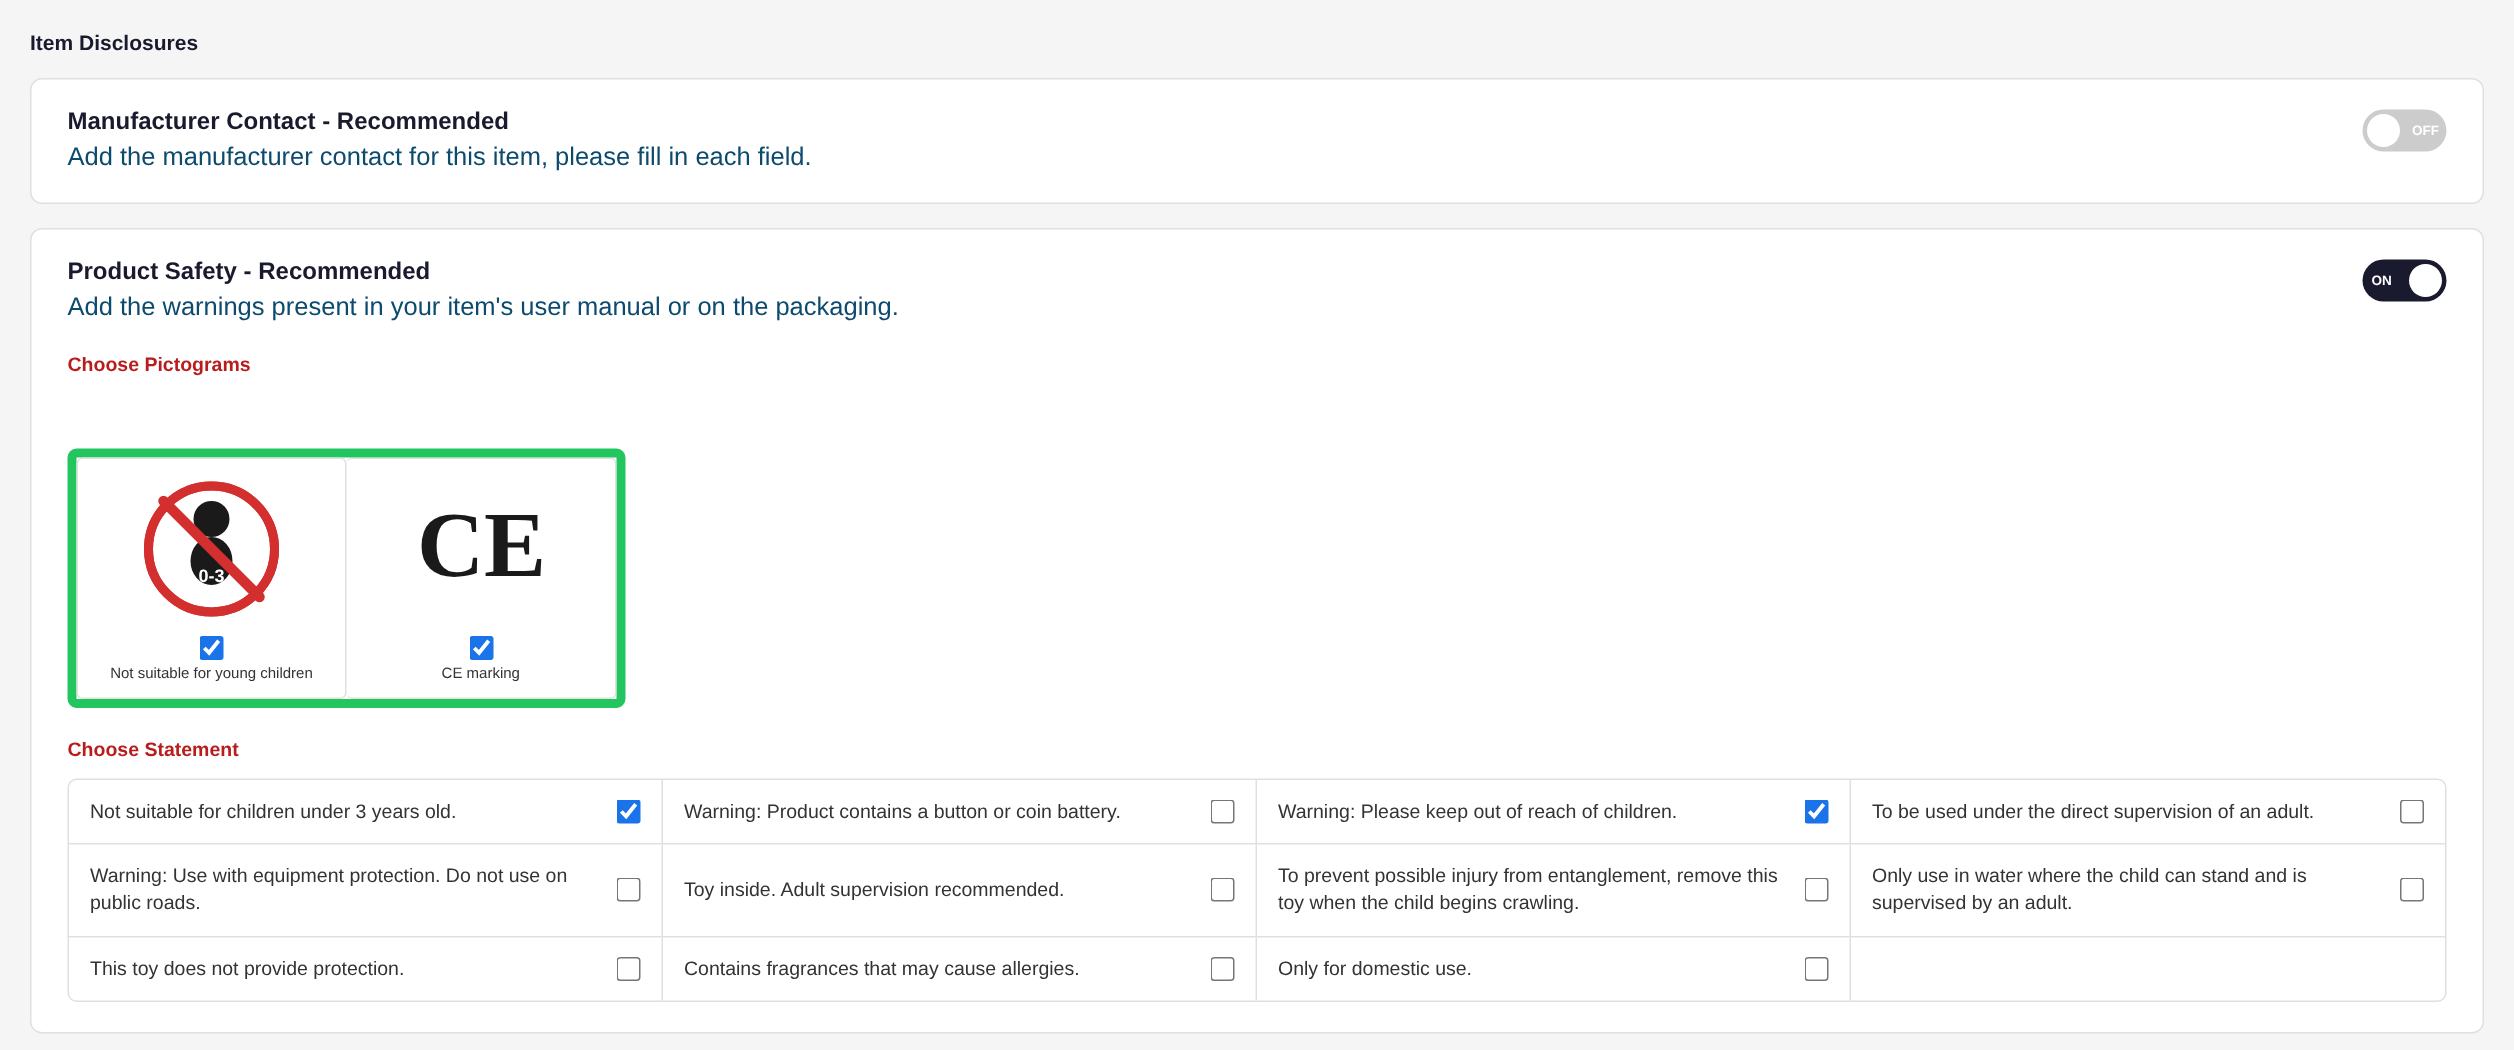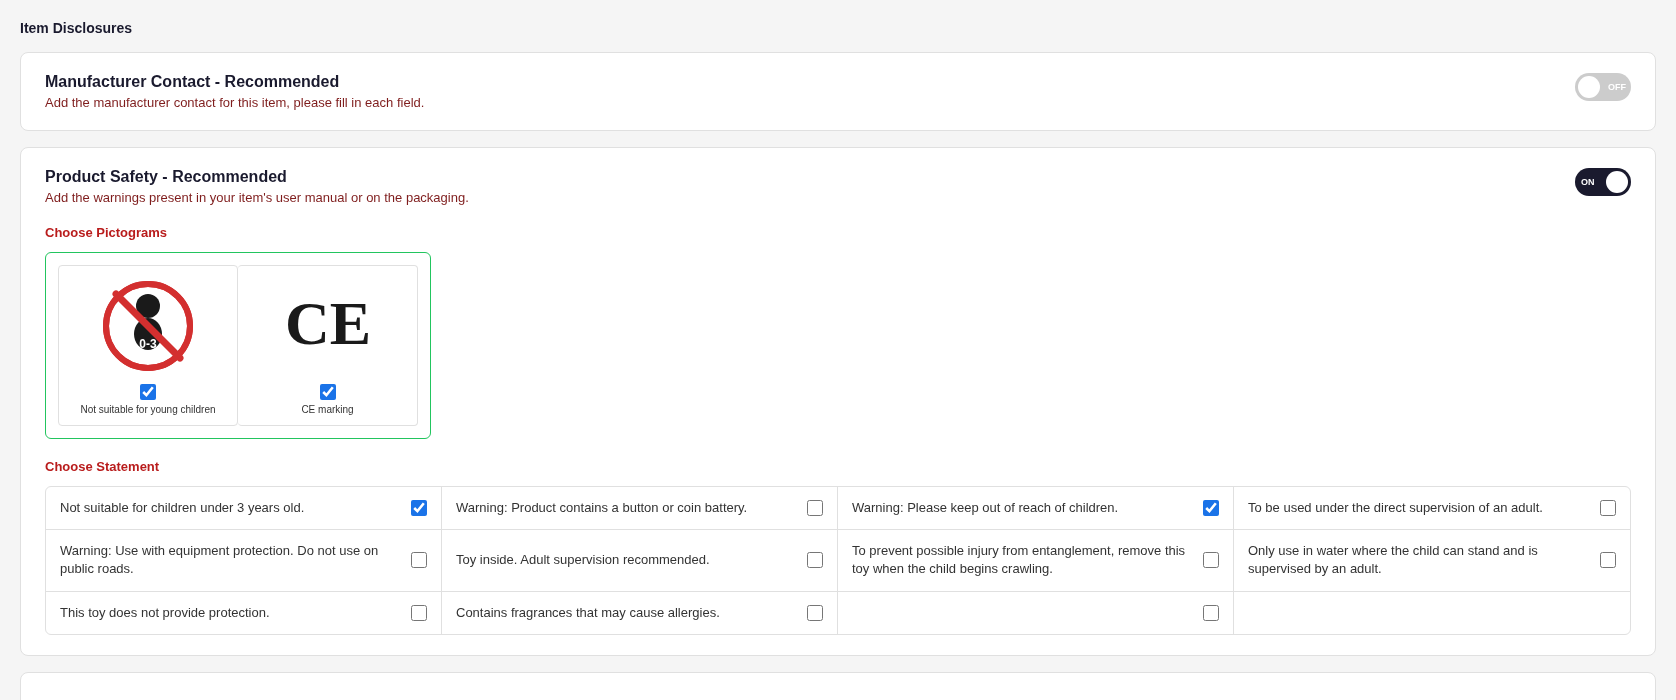--- a/index.html
+++ b/index.html
@@ -27,22 +27,22 @@
       justify-content: space-between;
       align-items: flex-start;
     }
     .section-title {
       font-size: 16px;
       font-weight: 700;
       color: #1a1a2e;
       margin-bottom: 4px;
     }
     .section-subtitle {
-      font-size: 13px;
-      color: #7f1d1d;
+      font-size: 17px;
+      color: #0c4a6e;
     }
     
     .toggle-switch {
       position: relative;
       width: 56px;
       height: 32px;
       flex-shrink: 0;
     }
     .toggle-track {
       width: 56px;
@@ -80,26 +80,26 @@
     .toggle-track.on .toggle-label { left: 6px; }
 
     
     .choose-label {
       font-size: 13px;
       font-weight: 600;
       color: #b91c1c;
       margin-bottom: 12px;
     }
     .pictograms-container {
-      border: 1px solid #22c55e;
+      border: 6px solid #22c55e;
       border-radius: 6px;
-      padding: 12px;
       display: inline-flex;
       gap: 0;
       margin-bottom: 20px;
+      margin-top: 37px;
     }
     .pictogram-item {
       border: 1px solid #e0e0e0;
       border-radius: 4px;
       padding: 10px;
       width: 180px;
       display: flex;
       flex-direction: column;
       align-items: center;
       position: relative;
@@ -280,20 +280,21 @@
     <div class="statements-row">
       <div class="statement-cell">
         <span class="statement-text">This toy does not provide protection.</span>
         <input type="checkbox" class="statement-checkbox" style="">
       </div>
       <div class="statement-cell">
         <span class="statement-text">Contains fragrances that may cause allergies.</span>
         <input type="checkbox" class="statement-checkbox" style="">
       </div>
       <div class="statement-cell">
+        <span class="statement-text">Only for domestic use.</span>
         <input type="checkbox" class="statement-checkbox" style="">
       </div>
       <div class="statement-cell">
         <span class="statement-text"></span>
       </div>
     </div>
   </div>
 </div>
 
 <div class="section-card">

